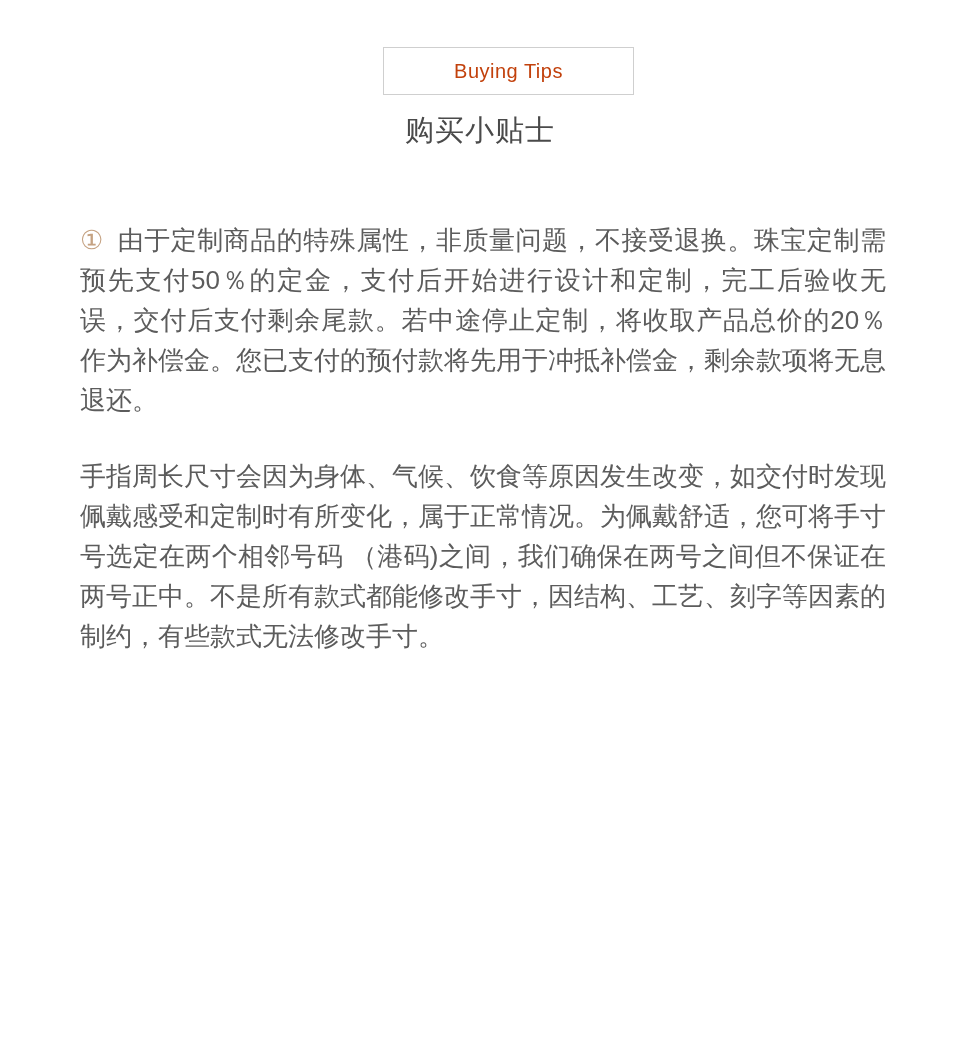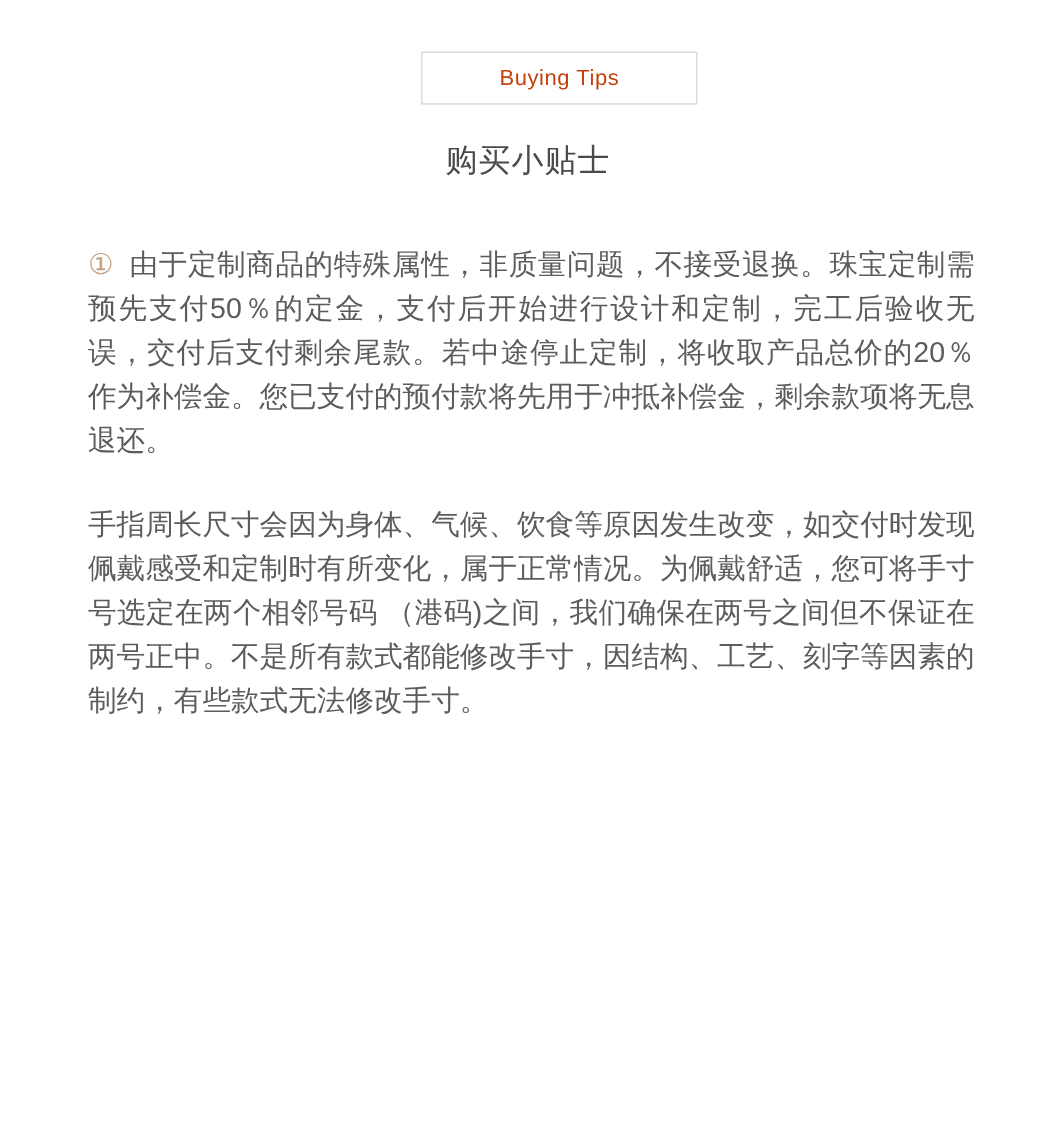--- a/index.html
+++ b/index.html
@@ -27,21 +27,21 @@
     justify-content: center;
     font-size: 20px;
     font-weight: 300;
     letter-spacing: 0.5px;
     color: #c2410c;
     box-sizing: border-box;
     margin-left: 24px;
   }
   .page-title {
     position: absolute;
-    top: 126px;
+    top: 111px;
     left: 0;
     width: 100%;
     text-align: center;
     font-size: 29px;
     font-weight: 300;
     letter-spacing: 1px;
     color: #4a4a4a;
   }
   .content {
     position: absolute;

